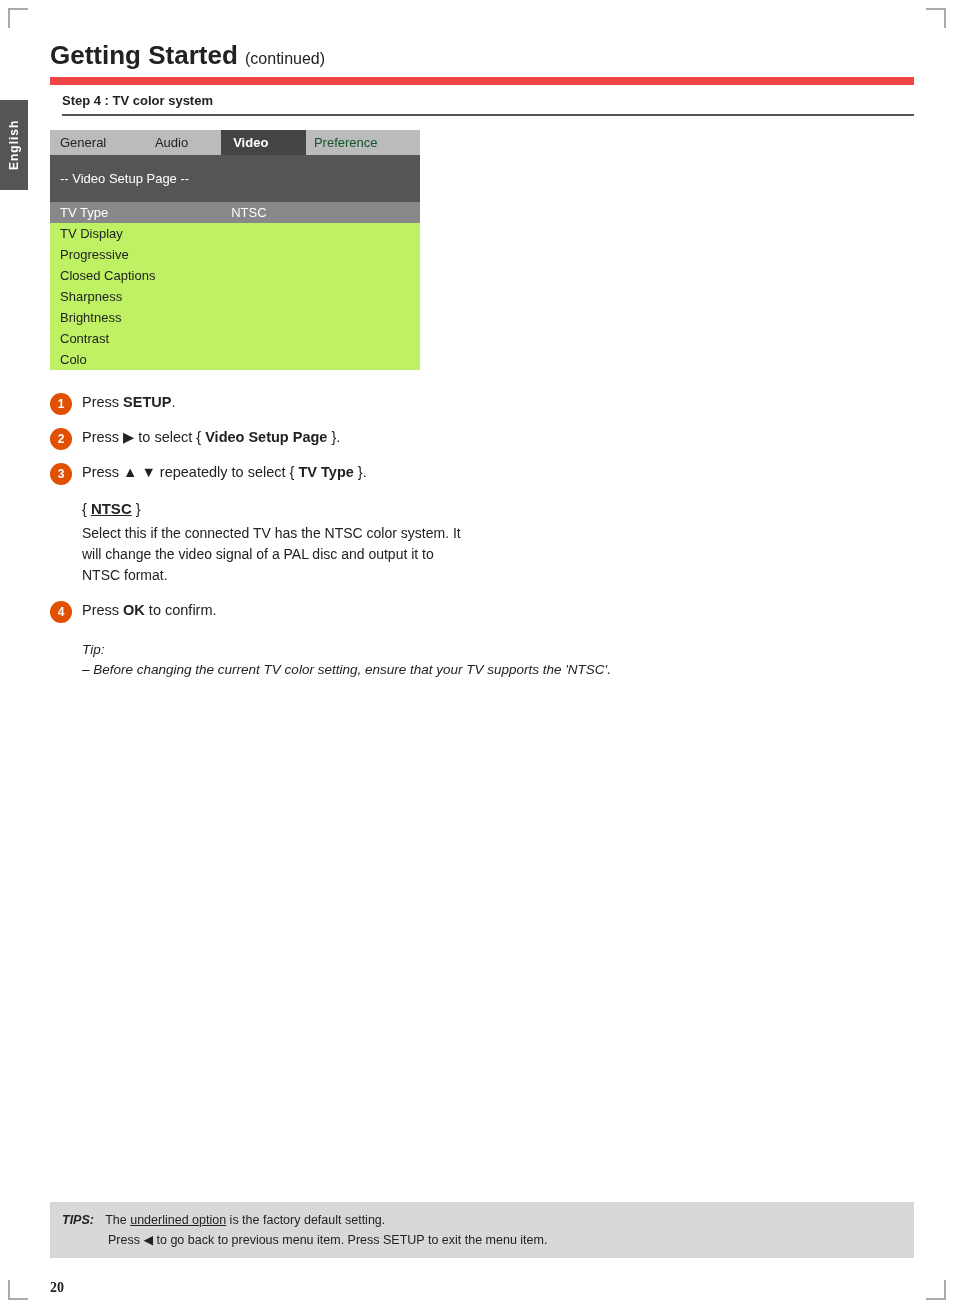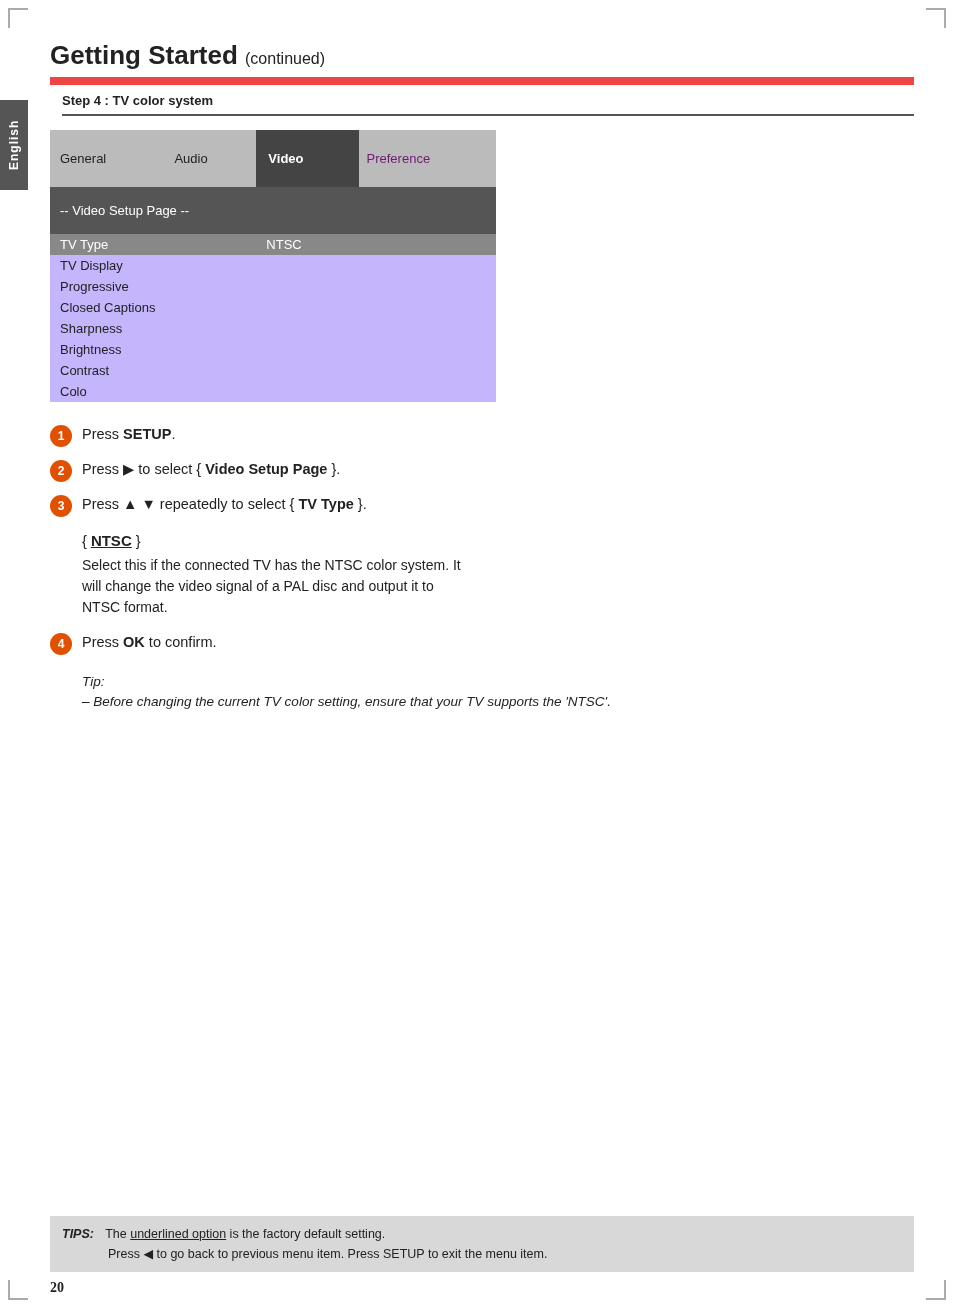--- a/index.html
+++ b/index.html
@@ -71,52 +71,52 @@
     
     .intro-text {
       font-size: 14px;
       line-height: 1.5;
       margin-bottom: 16px;
       max-width: 380px;
     }
 
     
     .setup-menu {
-      width: 446px;
+      width: 370px;
       border-collapse: collapse;
       margin-bottom: 22px;
       font-size: 13px;
     }
     .setup-menu .tab-header {
       background: #bbb;
     }
     .setup-menu .tab-header td {
       padding: 5px 10px;
       color: #222;
       font-weight: normal;
       font-size: 13px;
     }
     .setup-menu .tab-header .active-tab {
       background: #444;
       color: #fff;
       font-weight: bold;
       padding: 5px 12px;
     }
     .setup-menu .tab-header .pref-tab {
-      color: #701a75;
-      padding: 21px 8px;
+      color: #14532d;
+      padding: 5px 8px;
     }
     .setup-menu .section-row td {
       background: #555;
       color: #fff;
       padding: 16px 10px;
       font-size: 13px;
     }
     .setup-menu .menu-row td {
-      background: #c4b5fd;
+      background: #bef264;
       padding: 3px 10px;
       font-size: 13px;
     }
     .setup-menu .menu-row td.value {
       color: #222;
     }
     .setup-menu .menu-row.highlighted td {
       background: #888;
       color: #fff;
     }
@@ -182,21 +182,21 @@
       line-height: 1.5;
     }
     .tip-section .tip-label {
       font-style: italic;
       font-weight: normal;
     }
 
     
     .bottom-tips {
       position: absolute;
-      bottom: 36px;
+      bottom: 50px;
       left: 50px;
       right: 40px;
       background: #d8d8d8;
       padding: 8px 12px;
       font-size: 12.5px;
       line-height: 1.6;
     }
     .bottom-tips .tips-label {
       font-weight: bold;
       font-style: italic;

